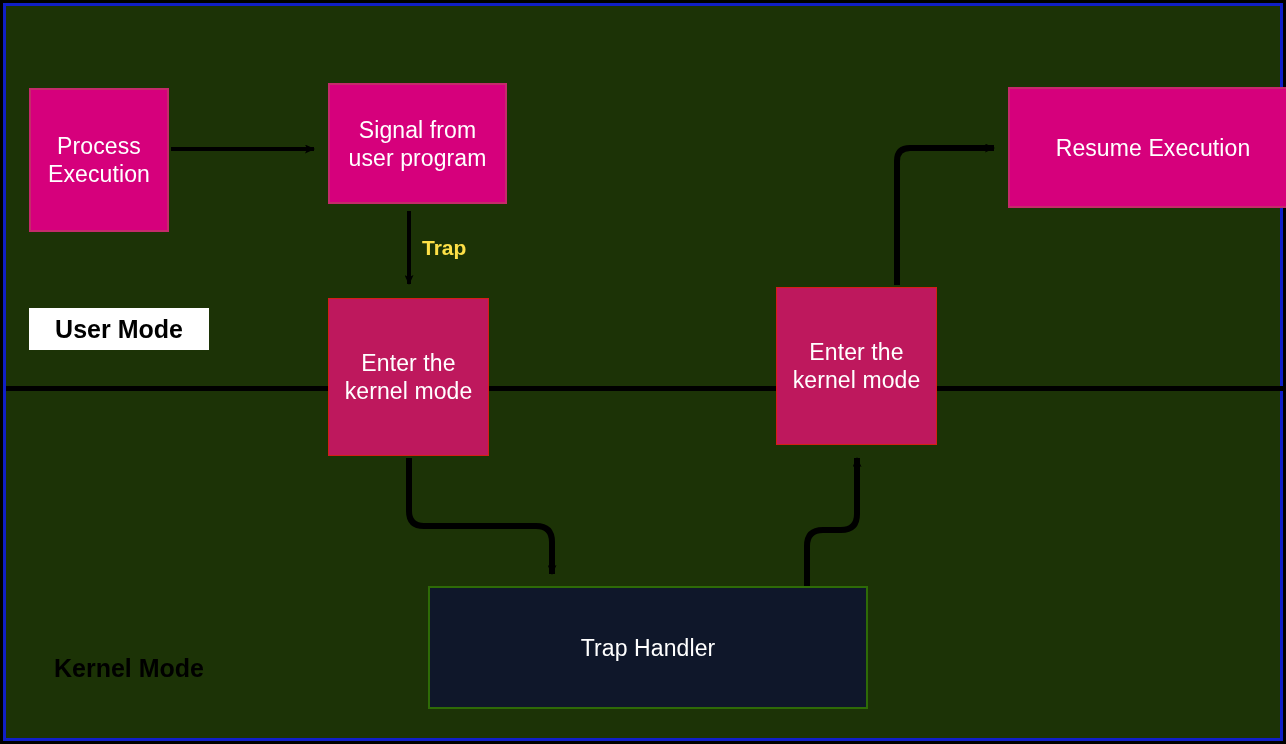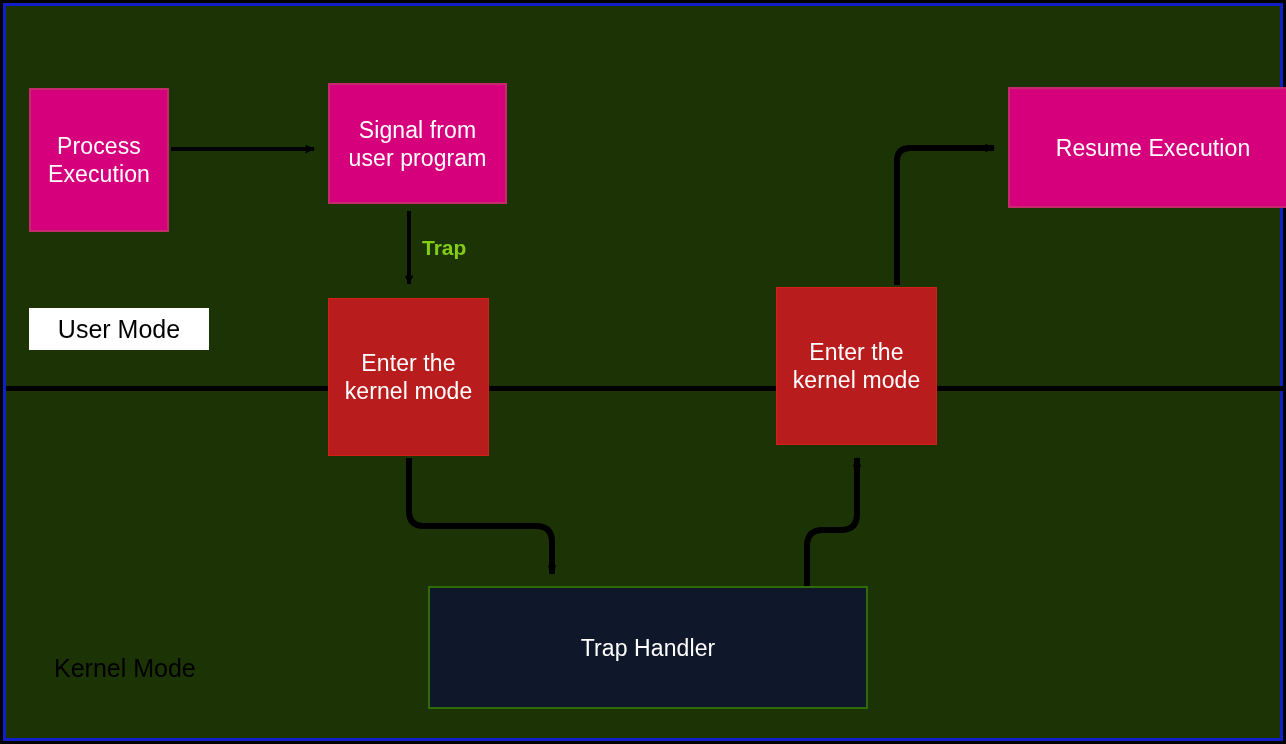--- a/index.html
+++ b/index.html
@@ -51,38 +51,38 @@
     font-size: 23px;
     line-height: 28px;
     letter-spacing: 0.1px;
     white-space: pre-line;
   }
   .node.pink {
     background: #D6007C;
     border: 2px solid #C52A6B;
   }
   .node.red {
-    background: #b91c1c;
+    background: #be185d;
     border: 1px solid #D42015;
   }
   .node.green {
     background: #0f172a;
     border: 2px solid #2E6B07;
   }
   
   #node-process-execution { left: 23px;  top: 82px;  width: 140px; height: 144px; }
   #node-signal-from-user  { left: 322px; top: 77px;  width: 179px; height: 121px; }
   #node-resume-execution  { left: 1002px;top: 81px;  width: 290px; height: 121px; }
   #node-enter-kernel      { left: 322px; top: 292px; width: 161px; height: 158px; }
   #node-leave-kernel      { left: 770px; top: 281px; width: 161px; height: 158px; }
   #node-trap-handler      { left: 422px; top: 580px; width: 440px; height: 123px; }
 
   .mode-label {
     position: absolute;
-    font-weight: normal;
+    font-weight: bold;
     color: #000000;
     white-space: nowrap;
     text-align: center;
   }
   #label-user-mode {
     left: 23px;
     top: 302px;
     width: 180px;
     height: 42px;
     background: #FFFFFF;
@@ -95,21 +95,21 @@
     left: 48px;
     top: 648px;
     font-size: 25px;
   }
   #label-trap {
     position: absolute;
     left: 416px;
     top: 230px;
     font-size: 21px;
     font-weight: bold;
-    color: #84cc16;
+    color: #fde047;
     white-space: nowrap;
   }
   #divider-line {
     position: absolute;
     left: 0px;
     top: 380px;
     width: 1286px;
     height: 5px;
     background: #000000;
   }

